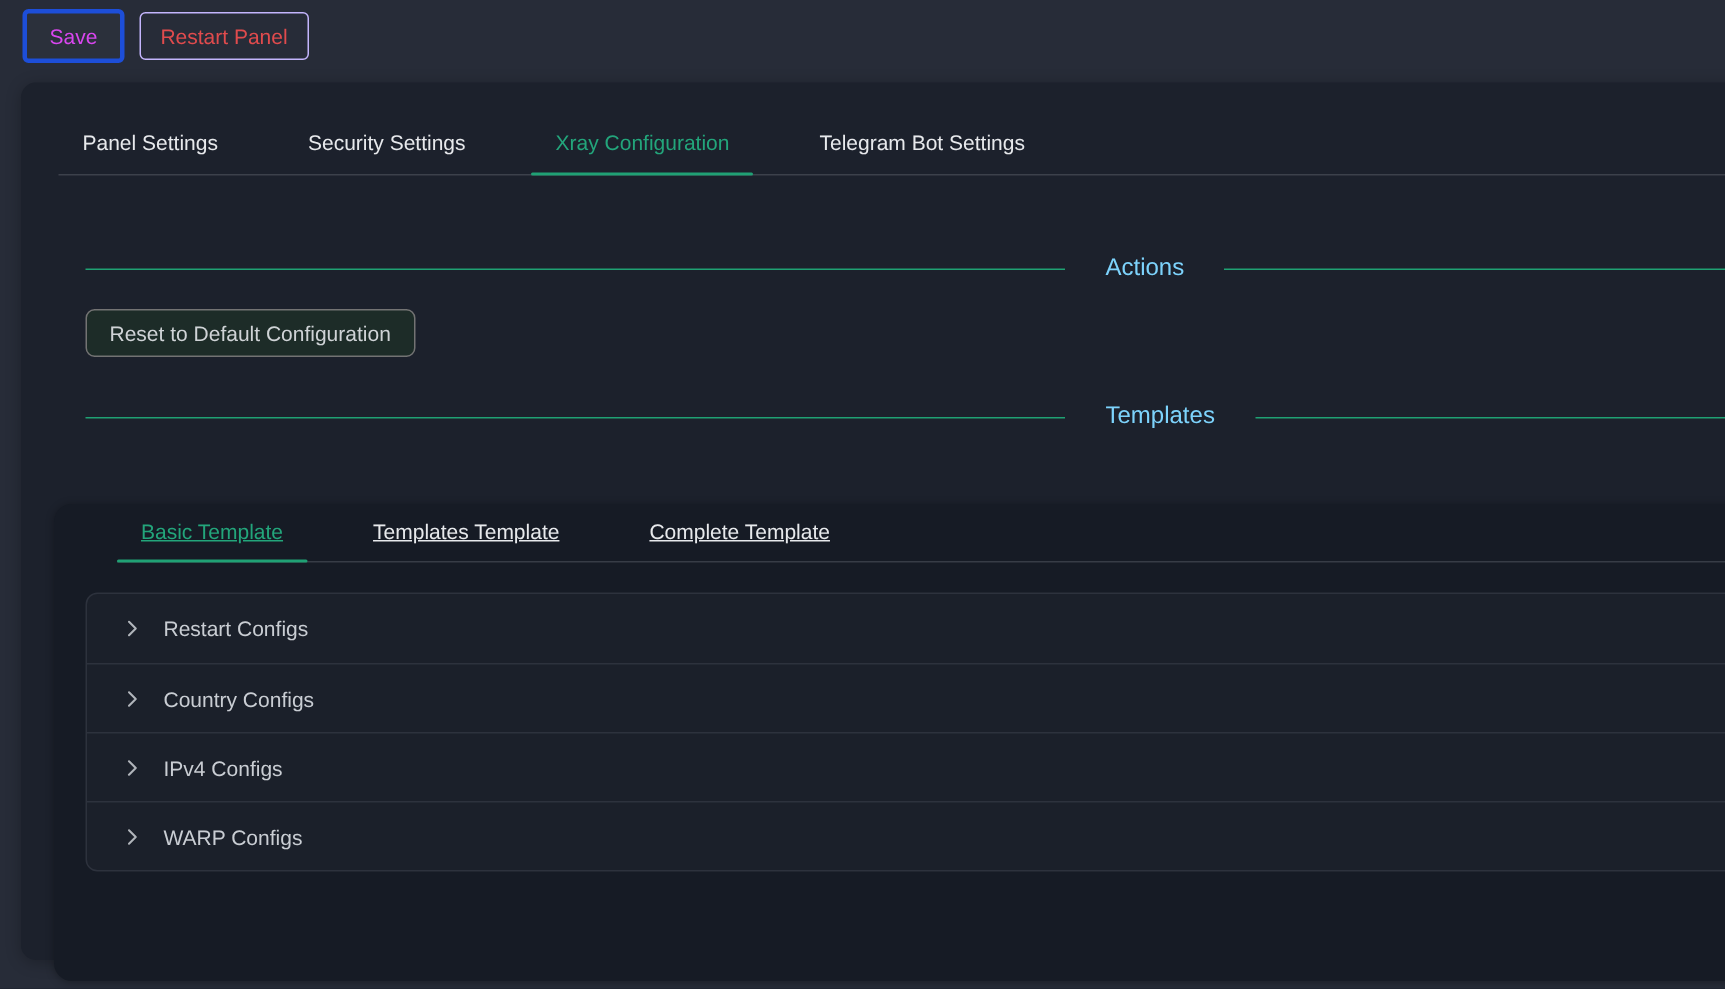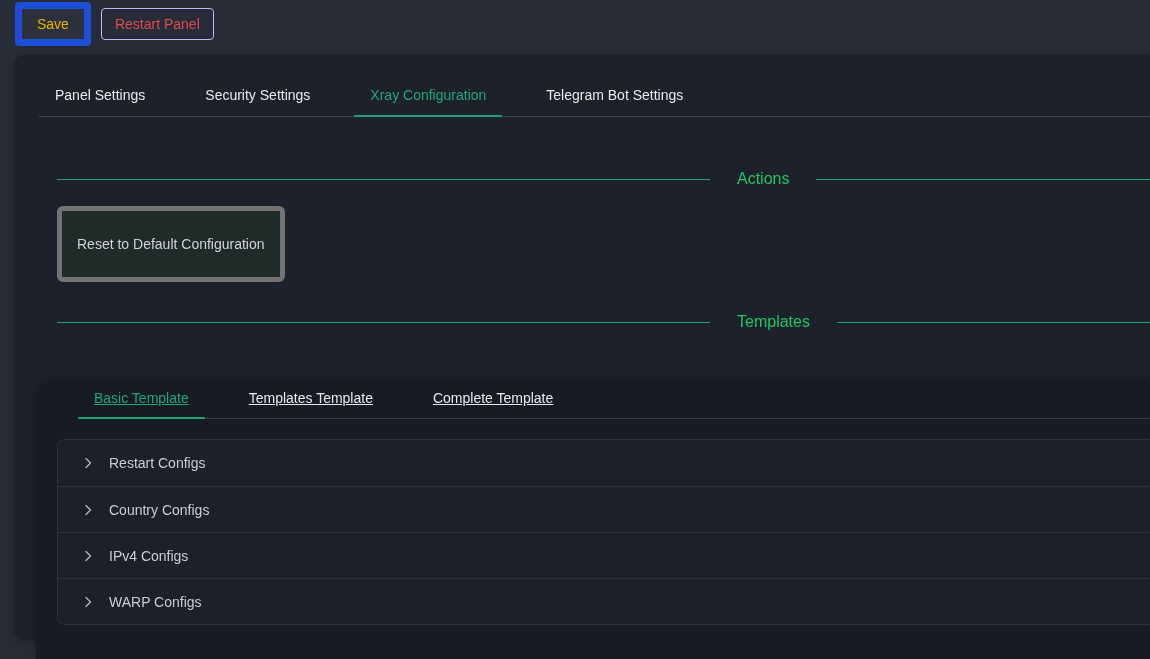--- a/index.html
+++ b/index.html
@@ -22,22 +22,22 @@
   }
   .btn {
     font-family: "Liberation Sans", sans-serif;
     font-size: 14px;
     border-radius: 4px;
     cursor: pointer;
     line-height: 1;
   }
   .btn-save {
     background: #2b303b;
-    border: 7px solid #1d4ed8;
-    color: #eab308;
+    border: 3px solid #1d4ed8;
+    color: #d946ef;
     padding: 8px 15px;
   }
   .btn-restart {
     background: transparent;
     border: 1px solid #c4b5fd;
     color: #e04b4d;
     padding: 8px 13px;
   }
 
   
@@ -90,32 +90,32 @@
   .divider-templates { margin-top: 31px; }
   .divider .line {
     height: 1px;
     background: #1fa173;
   }
   .divider .line-left  { width: 653px; flex: 0 0 auto; }
   .divider .line-right { flex: 1 1 auto; }
   .divider .label {
     margin: 0 27px;
     font-size: 16px;
-    color: #22c55e;
+    color: #7dd3fc;
     white-space: nowrap;
   }
 
   
   .btn-reset {
     margin: 18px 0 0 43px;
     background: #1d2c28;
-    border: 5px solid #737373;
+    border: 1px solid #737373;
     color: #cfd3d6;
     border-radius: 6px;
-    padding: 26px 15px;
+    padding: 8px 15px;
     font-size: 14px;
     text-align: right;
   }
 
   
   .inner-card {
     margin: 30px 0 0 22px;
     width: 1140px;
     height: 318px;
     background: #161b25;

